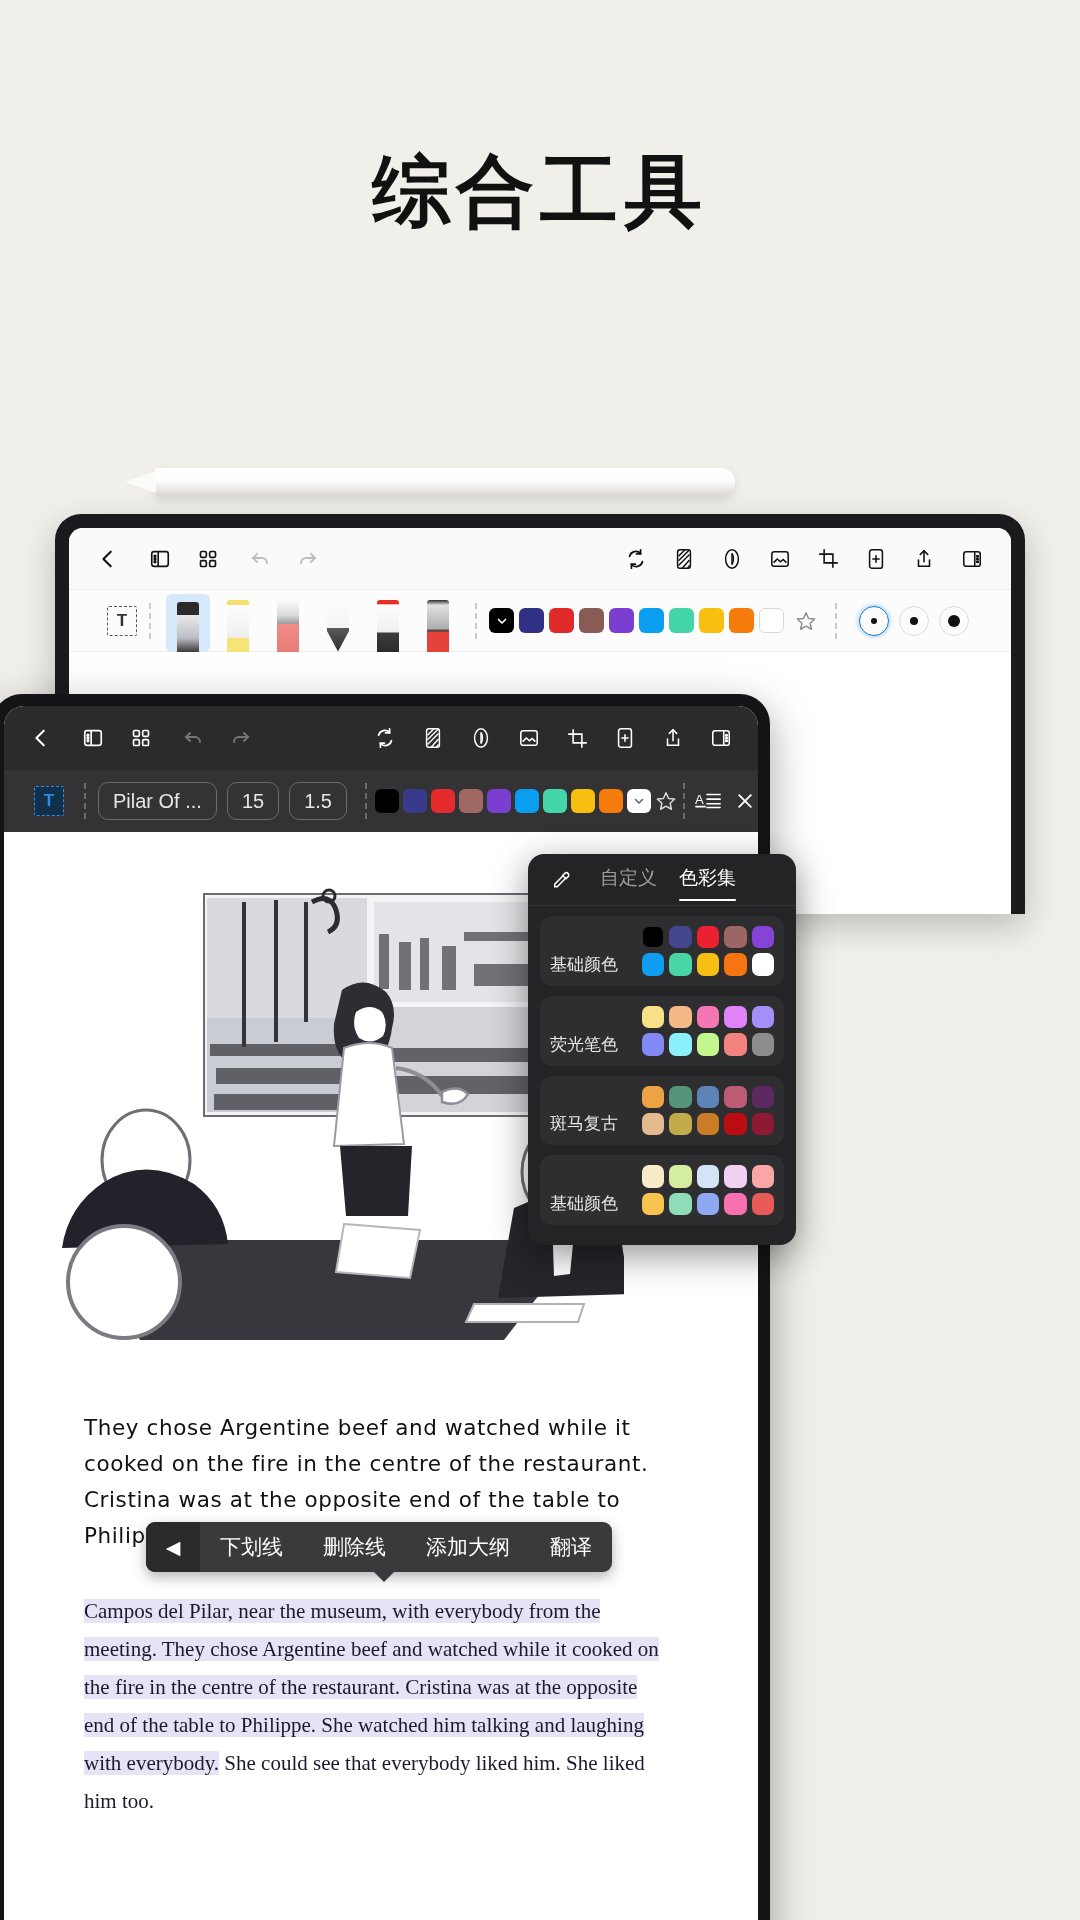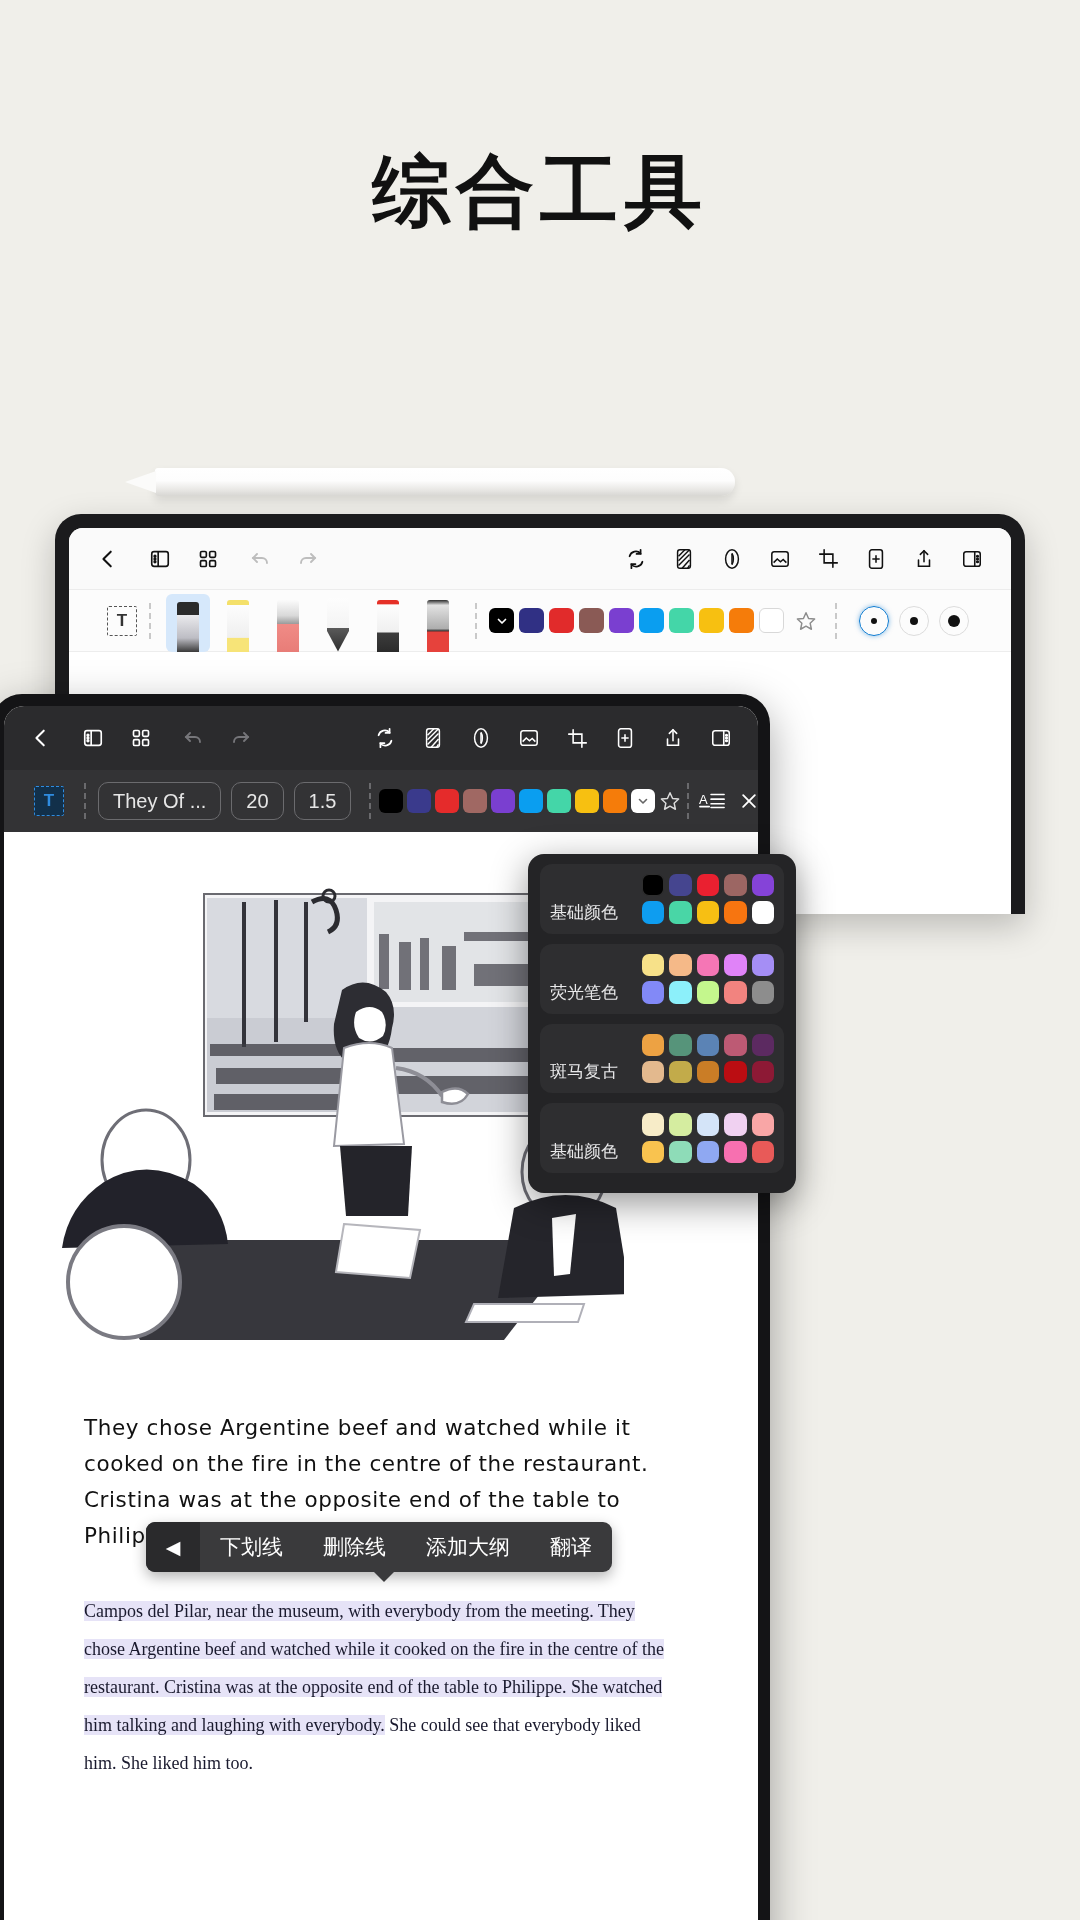--- a/index.html
+++ b/index.html
@@ -149,21 +149,21 @@
   .sketch { position:absolute; left: 40px; top: 40px; width: 580px; height: 470px; }
   .hw {
     position:absolute; left: 80px; top: 578px; width: 590px;
     font-family: "DejaVu Sans", sans-serif;
     font-size: 21.5px; line-height: 36px; color:#111;
     letter-spacing: 0.6px;
   }
   .serif-block {
     position:absolute; left: 80px; top: 760px; width: 580px;
     font-family: "Liberation Serif", serif;
-    font-size: 18px; line-height: 38px; color:#1a1a2e;
+    font-size: 21px; line-height: 38px; color:#1a1a2e;
   }
   .hl { background:#e6e3f7; }
 
   
   .ctx {
     position: absolute; left: 142px; top: 690px;
     height: 50px; background: #3a3a3c; border-radius: 9px;
     display:flex; align-items:center; z-index: 5;
     box-shadow: 0 5px 14px rgba(0,0,0,.3);
   }
@@ -481,22 +481,22 @@
               <circle cx="18" cy="15" r=".9" fill="#fff"></circle>
             </svg>
         </span>
       </div>
 
       <div class="tb2-bottom">
         <span style="margin:0 8px 0 18px">
           <span class="tbox blue">T</span>
         </span>
         <span class="dashed-sep" style="border-color:#6a6a6d"></span>
-        <span class="pill" style="width:125px">They Of ...</span>
-        <span class="pill" style="width:72px">20</span>
+        <span class="pill" style="width:125px">Pilar Of ...</span>
+        <span class="pill" style="width:72px">15</span>
         <span class="pill" style="width:86px">1.5</span>
         <span class="dashed-sep" style="border-color:#6a6a6d;margin:0 8px"></span>
         <span style="display:flex;align-items:center;">
           <span class="sw2" style="background:#000000"></span>
           <span class="sw2" style="background:#3a3a8c"></span>
           <span class="sw2" style="background:#e52b2b"></span>
           <span class="sw2" style="background:#a06863"></span>
           <span class="sw2" style="background:#7a3fd0"></span>
           <span class="sw2" style="background:#0a9ef0"></span>
           <span class="sw2" style="background:#44d6a8"></span>
@@ -595,20 +595,30 @@
           <span class="ctx-item">添加大纲</span>
           <span class="ctx-item">翻译</span>
         </div>
 
         <div class="serif-block"><span class="hl">Campos del Pilar, near the museum, with everybody from the meeting. They chose Argentine beef and watched while it cooked on the fire in the centre of the restaurant. Cristina was at the opposite end of the table to Philippe. She watched him talking and laughing with everybody.</span><span> She could see that everybody liked him. She liked him too.</span></div>
       </div>
     </div>
   </div>
 
   <div class="picker">
+    <div class="picker-head">
+      <span class="ico">
+        <svg width="20" height="20" viewBox="0 0 24 24" fill="none" stroke="#fff" stroke-width="1.8" stroke-linecap="round">
+            <path d="M17 3.5a3 3 0 0 1 4 4l-3 3-4-4z"></path>
+            <path d="M14.5 7l-10 10v3h3l10-10"></path>
+          </svg>
+      </span>
+      <span class="ptab">自定义</span>
+      <span class="ptab active">色彩集</span>
+    </div>
 
     <div class="grp">
       <span class="grp-label">基础颜色</span>
       <span class="grp-colors">
         <span class="cs outlined" style="background:#000000"></span>
         <span class="cs" style="background:#45458f"></span>
         <span class="cs" style="background:#ea2030"></span>
         <span class="cs" style="background:#9c6663"></span>
         <span class="cs" style="background:#8543d8"></span>
         <span class="cs" style="background:#0e9df0"></span>

